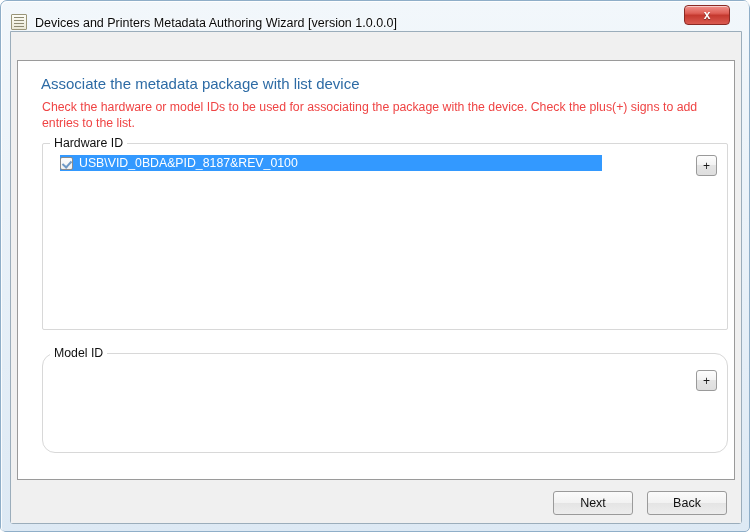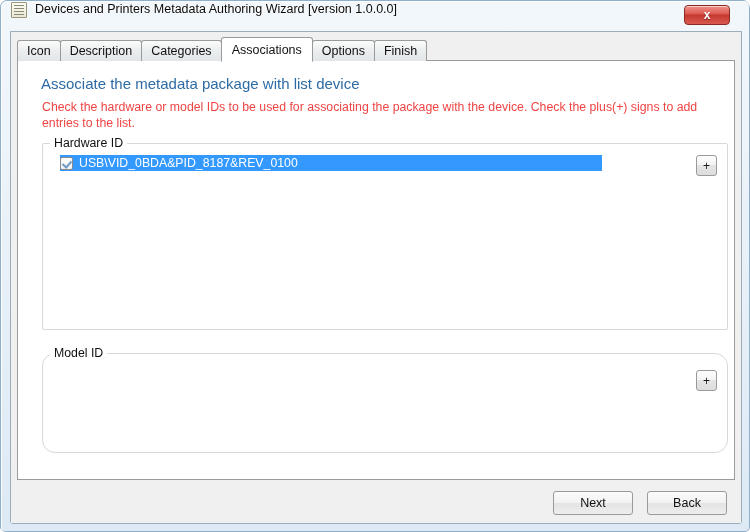--- a/index.html
+++ b/index.html
@@ -31,21 +31,21 @@
     pointer-events: none;
   }
 
   
   #title-bar {
     position: absolute;
     left: 1px; top: 1px;
     width: 732px; height: 28px;
     box-sizing: border-box;
     display: flex;
-    align-items: flex-start;
+    align-items: flex-end;
     padding-left: 9px;
   }
   #window-icon {
     width: 16px; height: 16px;
     flex: 0 0 16px;
     position: relative;
     background: linear-gradient(180deg,#fdfdf6 0%, #e9e7d6 100%);
     border: 1px solid #9a9578;
     border-radius: 1px;
     box-sizing: border-box;
@@ -267,28 +267,20 @@
   <div id="frame-outer-glow"></div>
 
   <div id="title-bar">
     <div id="window-icon"></div>
     <div id="window-title">Devices and Printers Metadata Authoring Wizard [version 1.0.0.0]</div>
     <div id="close-button">x</div>
   </div>
 
   <div id="client-area">
 
-    <div id="tab-strip">
-      <div class="tab">Icon</div>
-      <div class="tab">Description</div>
-      <div class="tab">Categories</div>
-      <div class="tab selected">Associations</div>
-      <div class="tab">Options</div>
-      <div class="tab">Finish</div>
-    </div>
 
     <div id="page-panel">
 
       <div id="page-heading">Associate the metadata package with list device</div>
       <div id="page-description">Check the hardware or model IDs to be used for associating the package with the device. Check the plus(+) signs to add entries to the list.</div>
 
       <div class="group-box" id="hardware-id-group">
         <div class="group-label">Hardware ID</div>
 
         <div class="list-row selected" style="top:11px;">

